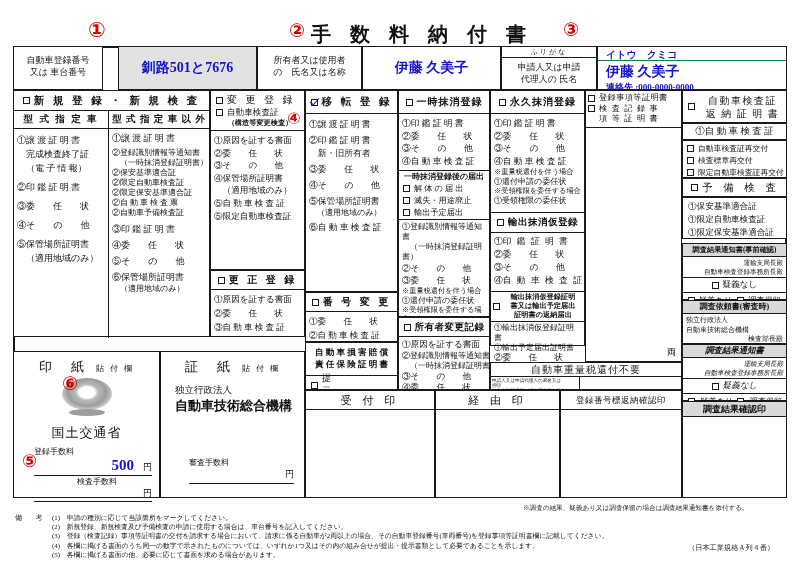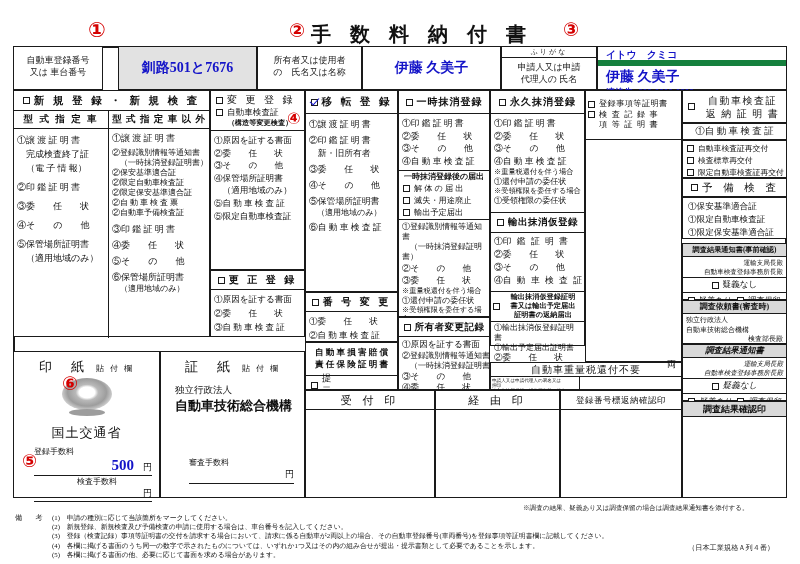--- a/index.html
+++ b/index.html
@@ -114,21 +114,21 @@
     <span class="blue" style="font-size:14px;">伊藤 久美子</span>
   </div>
   <div class="bx" style="left:501px;top:46px;width:96px;height:44px;">
     <div class="hdr-lbl" style="font-size:7px;line-height:10px;border-bottom:1px solid #1a1a1a;letter-spacing:2px;">ふりがな</div>
     <div style="padding-top:3px;">
       <div class="hdr-lbl">申請人又は申請</div>
       <div class="hdr-lbl">代理人の 氏名</div>
     </div>
   </div>
   <div class="bx" style="left:597px;top:46px;width:190px;height:44px;">
-    <div class="blue" style="font-size:10px;padding:1px 0 0 8px;border-bottom:6px solid #15803d;height:12px;">イトウ　クミコ</div>
+    <div class="blue" style="font-size:10px;padding:1px 0 0 8px;border-bottom:1px solid #15803d;height:12px;">イトウ　クミコ</div>
     <div class="blue" style="font-size:14px;padding:2px 0 0 8px;">伊藤 久美子</div>
     <div class="blue" style="font-size:9px;padding-left:8px;">連絡先 :000-0000-0000</div>
   </div>
 
   <div class="bx" style="left:13px;top:90px;width:197px;height:247px;">
     <div class="sec-head" style="height:19px;">
       <span class="cb"></span>
       <span>新 規 登 録 ・ 新 規 検 査</span>
     </div>
     <div style="display:flex;height:227px;">
@@ -339,21 +339,21 @@
         <div>申請人又は申請代理人の署名又は</div>
         <div>押印</div>
         <div>※永久抹消登録、解体届出等に伴う</div>
 
       </div>
       <div style="flex:1;"></div>
     </div>
   </div>
 
   <div class="bx" style="left:585px;top:90px;width:97px;height:272px;">
-    <div style="border-bottom:1px solid #1a1a1a;padding:8px 2px;font-size:8.2px;line-height:10.5px;">
+    <div style="border-bottom:1px solid #1a1a1a;padding:2px 2px;font-size:8.2px;line-height:10.5px;">
       <div style="display:flex;align-items:center;">
         <span class="cb" style="flex:none;"></span>
         <span style="letter-spacing:0.4px;">登録事項等証明書</span>
       </div>
       <div style="display:flex;align-items:flex-start;">
         <span class="cb" style="flex:none;margin-top:1px;"></span>
         <span style="letter-spacing:1.2px;">
           <span>検 査 記 録 事</span><br>
           <span>項 等 証 明 書</span>
         </span>

